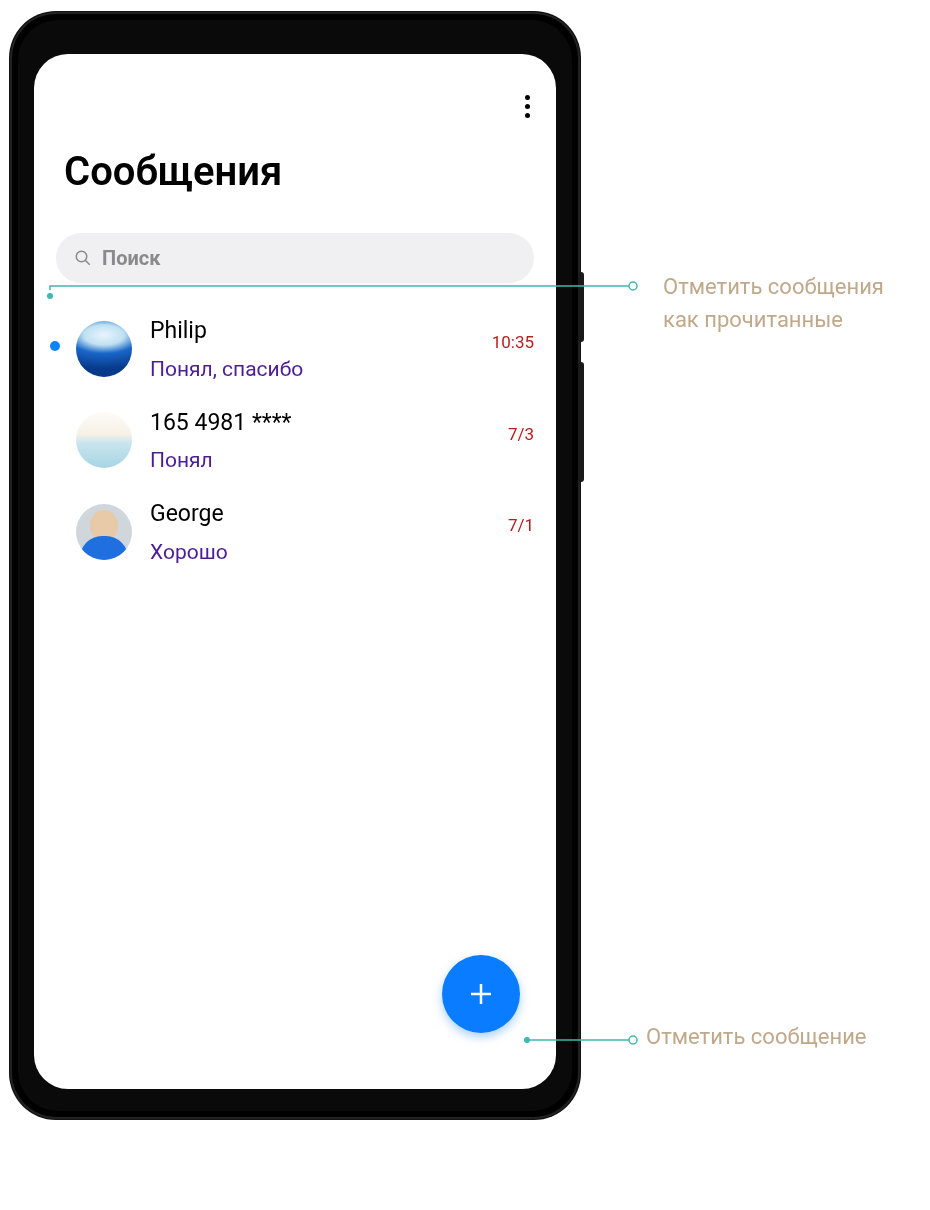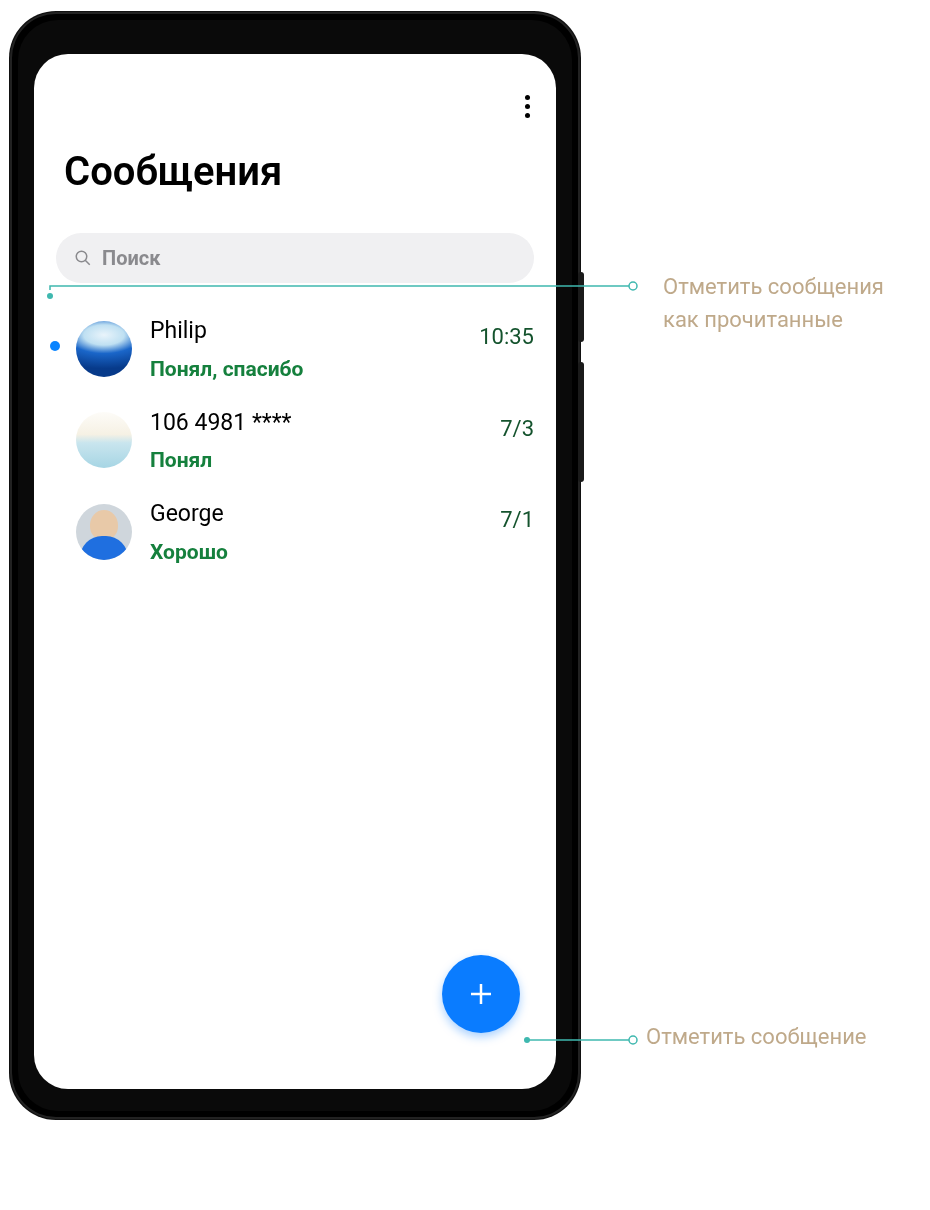--- a/index.html
+++ b/index.html
@@ -139,29 +139,28 @@
     margin-left: 18px;
     min-width: 0;
   }
   .row-name {
     font-size: 23px;
     color: #000;
     line-height: 1.2;
   }
   .row-preview {
     font-size: 21px;
-    color: #15803d;
+    color: #4c1d95;
     margin-top: 12px;
-    font-weight: bold;
   }
   .row-time {
-    font-size: 22px;
-    color: #14532d;
+    font-size: 17px;
+    color: #b91c1c;
     align-self: flex-start;
-    margin-top: 7px;
+    margin-top: 15px;
   }
 
   
   .fab {
     position: absolute;
     right: 36px;
     bottom: 56px;
     width: 78px; height: 78px;
     border-radius: 50%;
     background: #0a7cff;
@@ -230,21 +229,21 @@
           <div class="row-main">
             <div class="row-name">Philip</div>
             <div class="row-preview">Понял, спасибо</div>
           </div>
           <div class="row-time">10:35</div>
         </div>
 
         <div class="row">
           <div class="avatar beach"></div>
           <div class="row-main">
-            <div class="row-name">106 4981 ****</div>
+            <div class="row-name">165 4981 ****</div>
             <div class="row-preview">Понял</div>
           </div>
           <div class="row-time">7/3</div>
         </div>
 
         <div class="row">
           <div class="avatar person"></div>
           <div class="row-main">
             <div class="row-name">George</div>
             <div class="row-preview">Хорошо</div>

